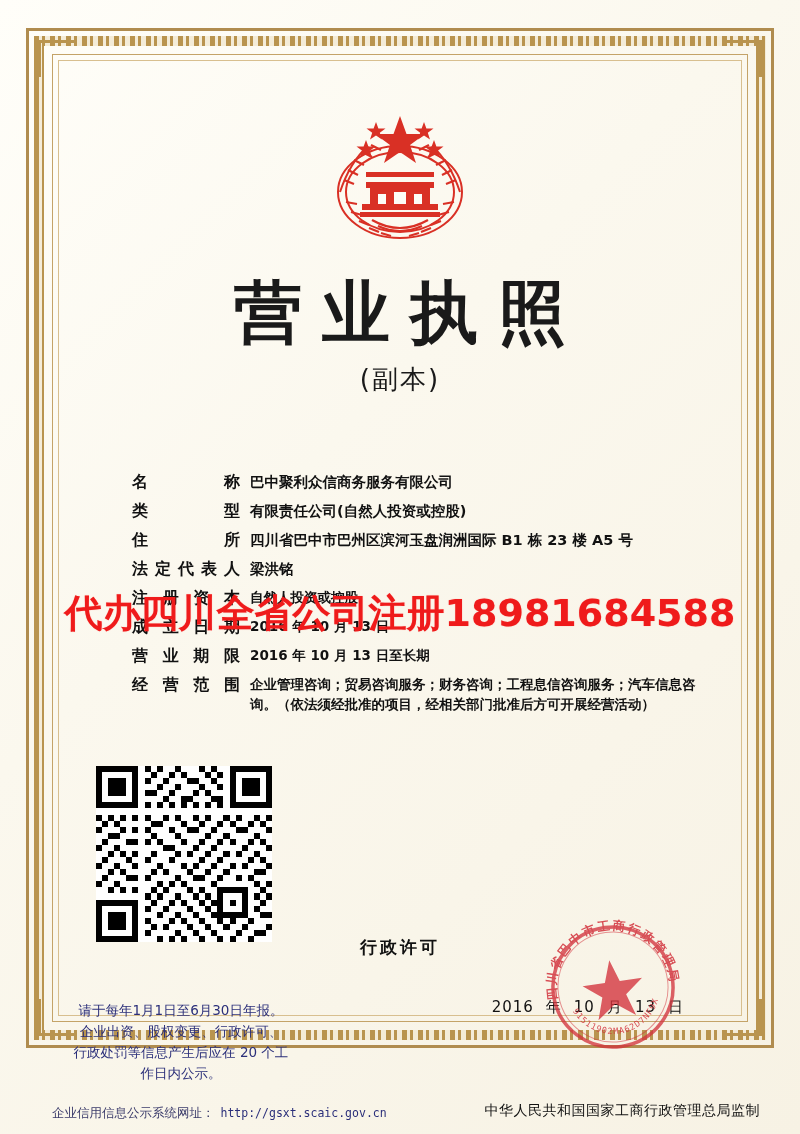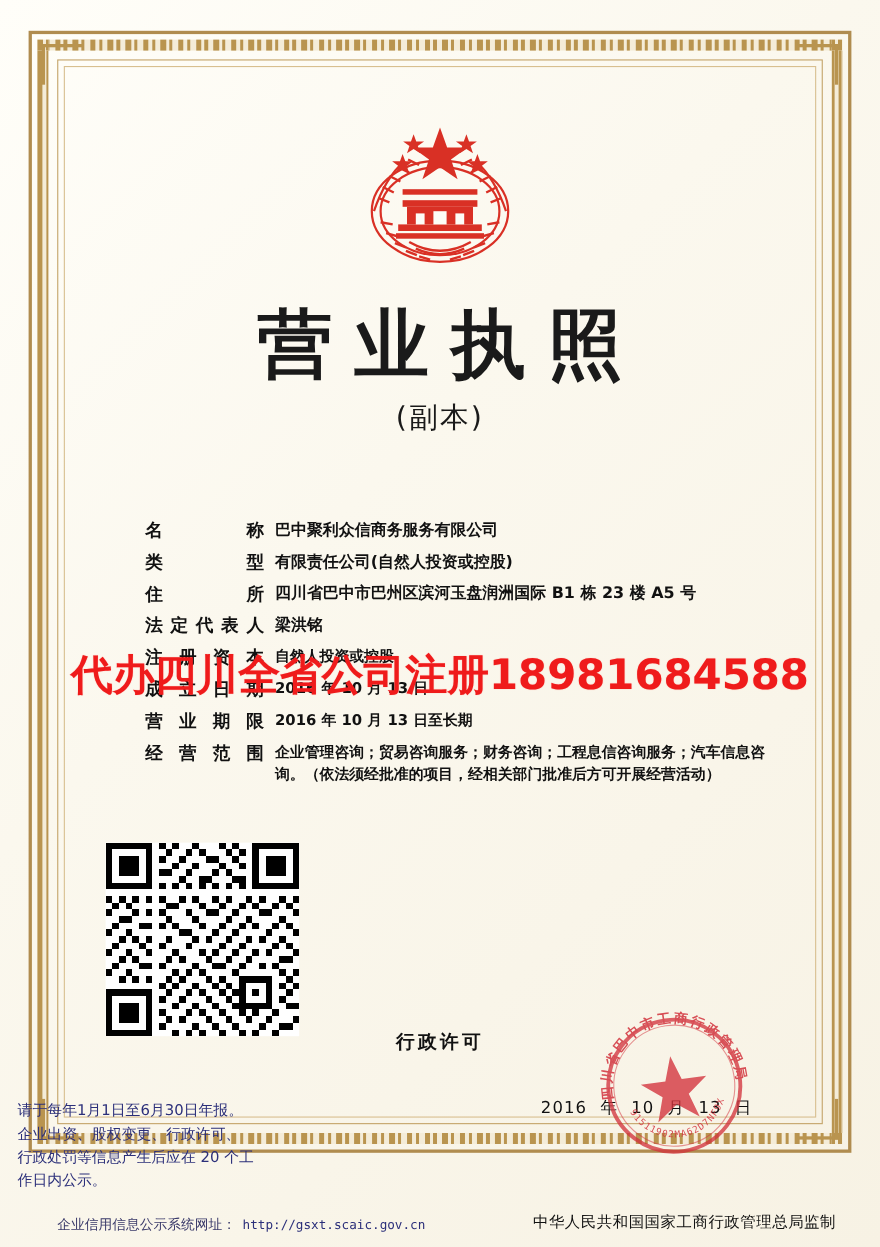--- a/index.html
+++ b/index.html
@@ -237,20 +237,21 @@
   .footer-note {
     position: absolute;
     left: 16px;
     top: 1000px;
     width: 330px;
     font-family: "DejaVu Sans", sans-serif;
     font-size: 13.5px;
     color: #2b2f7a;
     line-height: 1.55;
     letter-spacing: 0px;
+    text-align: center;
   }
   .footer-site {
     position: absolute;
     left: 52px;
     bottom: 12px;
     font-family: "DejaVu Sans", sans-serif;
     font-size: 12.5px;
     color: #3a3a6a;
   }
   .footer-site .url {

